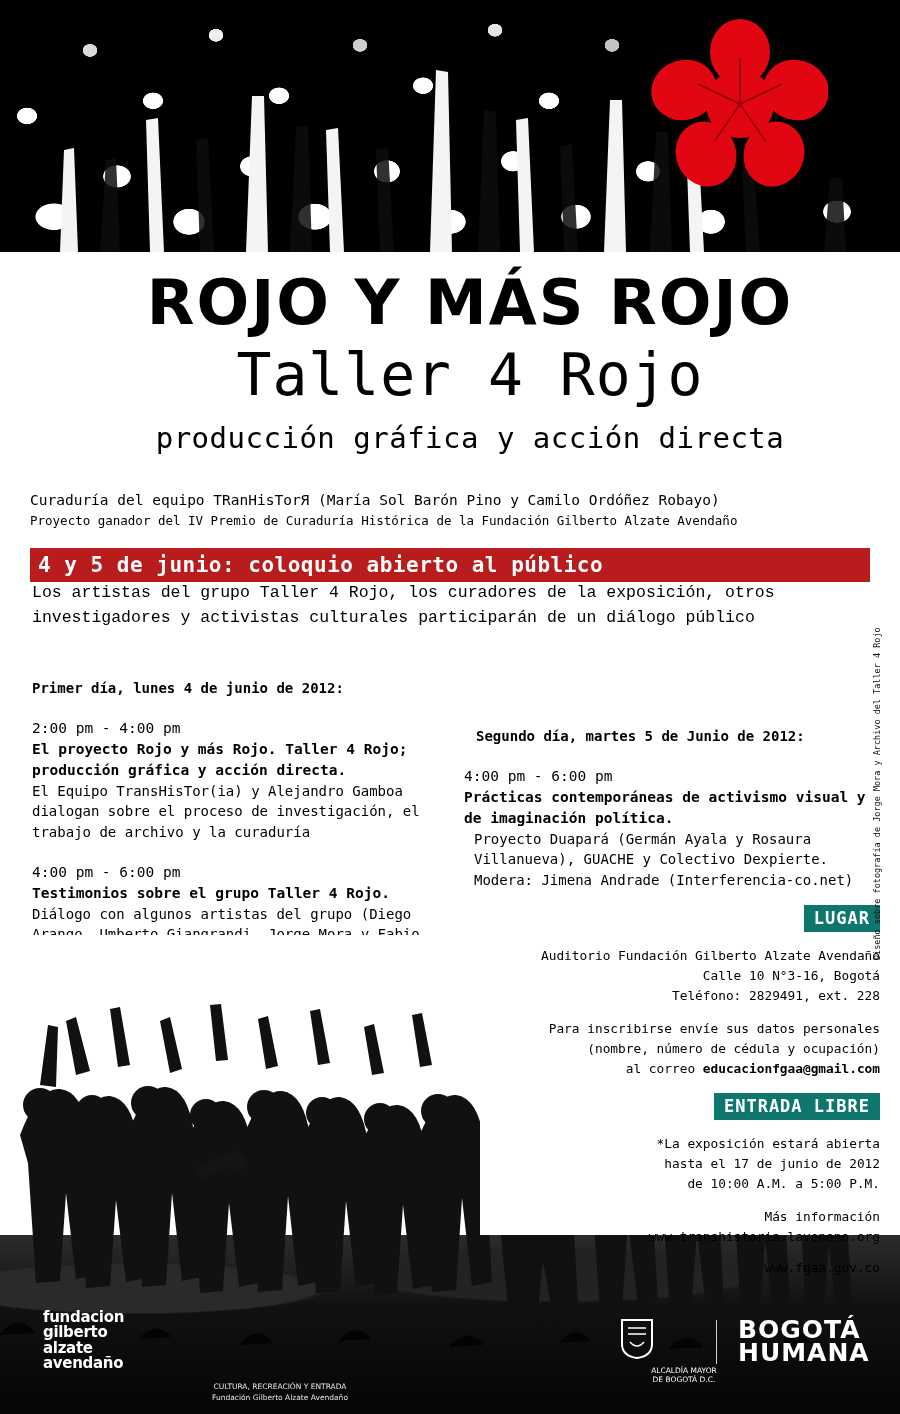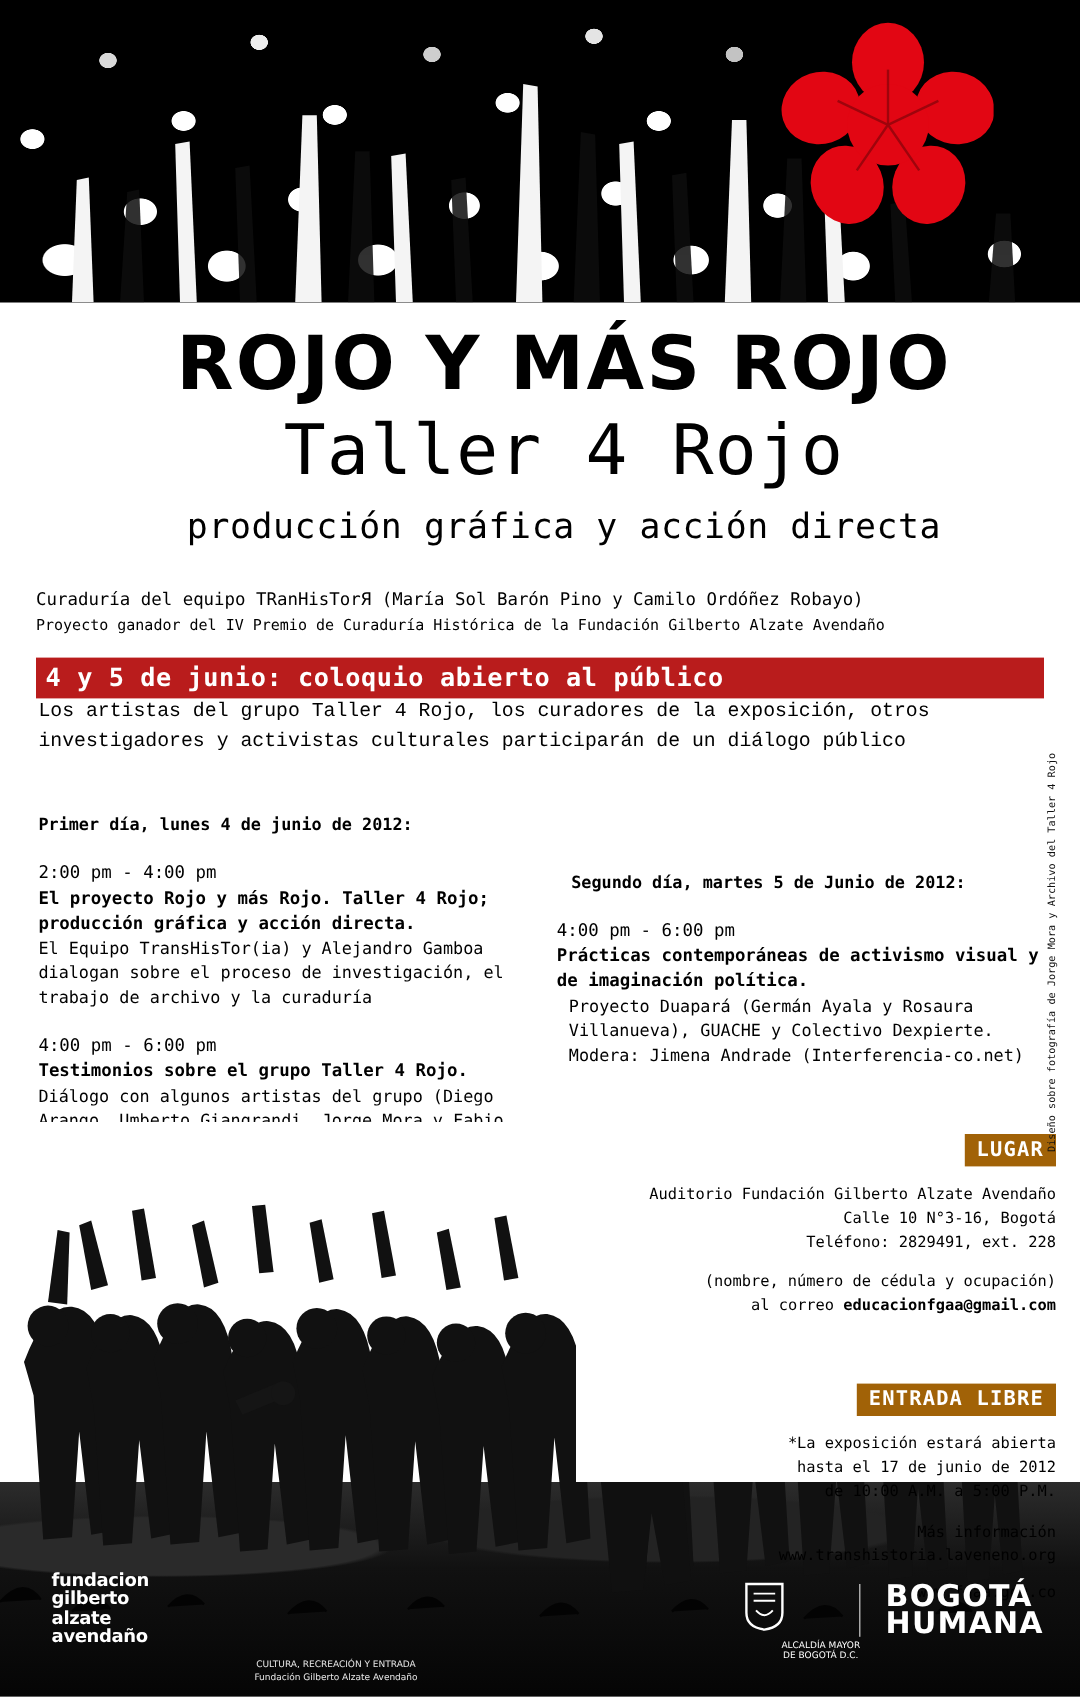--- a/index.html
+++ b/index.html
@@ -200,27 +200,26 @@
   .info {
     position: absolute;
     left: 540px; top: 905px;
     width: 340px;
     font-family: "DejaVu Sans Mono", monospace;
     color: #000;
     text-align: right;
   }
   .tag {
     display: inline-block;
-    background: #a16207;
+    background: #0f766e;
     color: #fff;
     font-weight: bold;
     font-size: 17px;
     padding: 3px 10px 4px 10px;
     letter-spacing: 1px;
-    margin-top: 40px;
   }
   .info-line { font-size: 12.8px; line-height: 1.55; }
   .info-block { margin-top: 14px; }
   .bold { font-weight: bold; }
   .tag-wrap { text-align: right; }
   .links { font-size: 12.8px; line-height: 1.6; margin-top: 10px; }
 
   
   .vcredit {
     position: absolute;
@@ -466,20 +465,21 @@
   </div>
 
   <div class="info">
     <div class="tag-wrap"><span class="tag">LUGAR</span></div>
     <div class="info-block">
       <div class="info-line">Auditorio Fundación Gilberto Alzate Avendaño</div>
       <div class="info-line">Calle 10 N°3-16, Bogotá</div>
       <div class="info-line">Teléfono: 2829491, ext. 228</div>
     </div>
     <div class="info-block">
+      <div class="info-line">Para inscribirse envíe sus datos personales</div>
       <div class="info-line">(nombre, número de cédula y ocupación)</div>
       <div class="info-line"><span>al correo </span><span class="bold">educacionfgaa@gmail.com</span></div>
     </div>
     <div class="info-block tag-wrap">
       <span class="tag">ENTRADA LIBRE</span>
     </div>
     <div class="info-block">
       <div class="info-line">*La exposición estará abierta</div>
       <div class="info-line">hasta el 17 de junio de 2012</div>
       <div class="info-line">de 10:00 A.M. a 5:00 P.M.</div>

